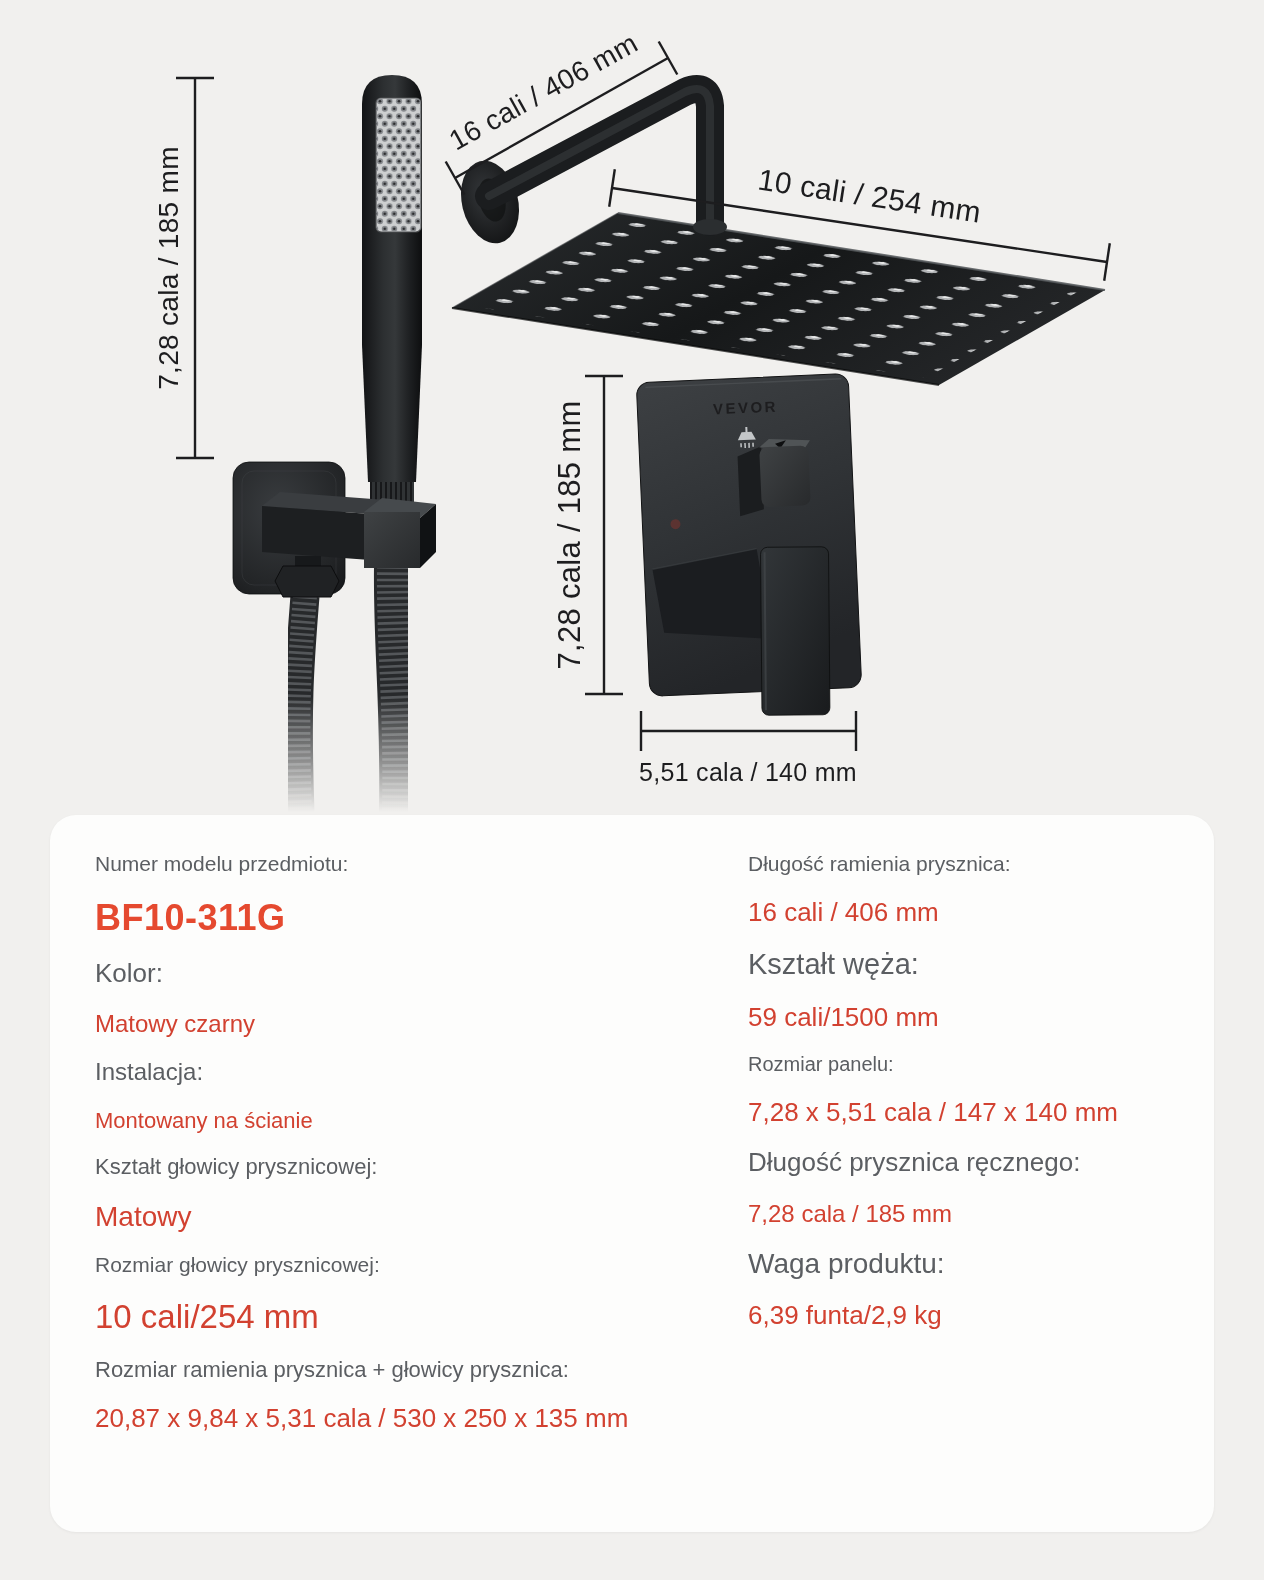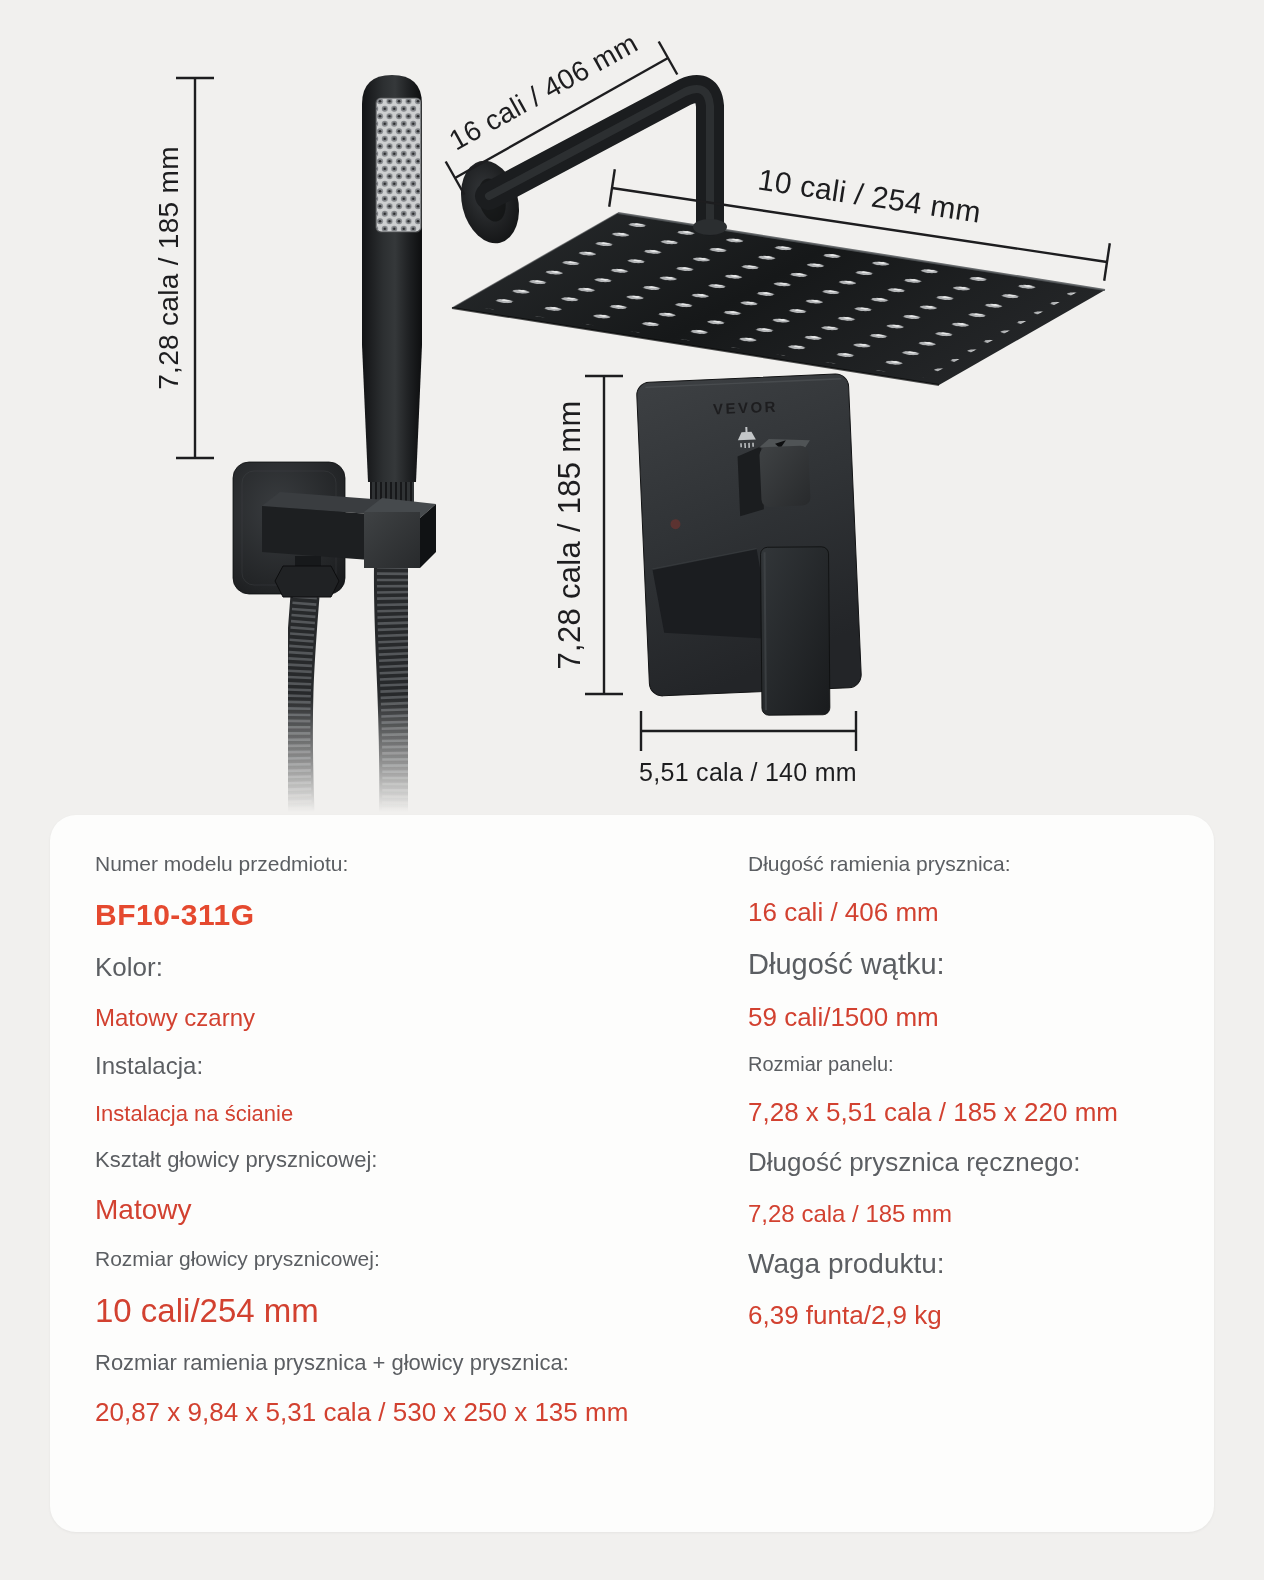--- a/index.html
+++ b/index.html
@@ -24,21 +24,21 @@
     padding:38px 30px 0 45px;
     justify-content:flex-end;
   }
   .spec-col-left  { width:628px; flex:none; padding-right:20px; }
   .spec-col-right { flex:1; padding-left:25px; }
   .spec-label { color:#5b5e62; margin-bottom:24px; line-height:1.05; }
   .spec-value { color:#d24130; margin-bottom:23px; line-height:1.05; white-space:nowrap; }
   .spec-value.model { color:#e5492f; font-weight:700; letter-spacing:.5px; }
   .fs15{font-size:15px}.fs20{font-size:20px}.fs21{font-size:21px}.fs22{font-size:22px}
   .fs24{font-size:24px}.fs25{font-size:33px}.fs26{font-size:26px}.fs28{font-size:28px}
-  .fs29{font-size:29px}.fs30{font-size:30px}.fs31{font-size:30px}
+  .fs29{font-size:29px}.fs30{font-size:30px}.fs31{font-size:36px}
 </style>
 </head>
 <body>
 
 <div class="diagram-wrap">
 <svg width="1264" height="815" viewBox="0 0 1264 815">
   <defs>
     <linearGradient id="gWand" x1="0" y1="0" x2="1" y2="0">
       <stop offset="0" stop-color="#121315"></stop>
           <stop offset="0.35" stop-color="#2c2f31"></stop>
@@ -219,47 +219,47 @@
       <div class="spec-value fs31 model">BF10-311G</div>
     </div>
     <div>
       <div class="spec-label fs26">Kolor:</div>
       <div class="spec-value fs24">Matowy czarny</div>
     </div>
     <div>
     </div>
     <div>
       <div class="spec-label fs24">Instalacja:</div>
-      <div class="spec-value fs22">Instalacja na ścianie</div>
+      <div class="spec-value fs22">Montowany na ścianie</div>
     </div>
     <div>
       <div class="spec-label fs22">Kształt głowicy prysznicowej:</div>
       <div class="spec-value fs28">Matowy</div>
     </div>
     <div>
       <div class="spec-label fs21">Rozmiar głowicy prysznicowej:</div>
       <div class="spec-value fs25">10 cali/254 mm</div>
     </div>
     <div>
       <div class="spec-label fs22">Rozmiar ramienia prysznica + głowicy prysznica:</div>
       <div class="spec-value fs26">20,87 x 9,84 x 5,31 cala / 530 x 250 x 135 mm</div>
     </div>
   </div>
   <div class="spec-col-right">
     <div>
       <div class="spec-label fs21">Długość ramienia prysznica:</div>
       <div class="spec-value fs26">16 cali / 406 mm</div>
     </div>
     <div>
-      <div class="spec-label fs29">Długość wątku:</div>
+      <div class="spec-label fs29">Kształt węża:</div>
       <div class="spec-value fs26">59 cali/1500 mm</div>
     </div>
     <div>
       <div class="spec-label fs20">Rozmiar panelu:</div>
-      <div class="spec-value fs26">7,28 x 5,51 cala / 185 x 220 mm</div>
+      <div class="spec-value fs26">7,28 x 5,51 cala / 147 x 140 mm</div>
     </div>
     <div>
       <div class="spec-label fs26">Długość prysznica ręcznego:</div>
       <div class="spec-value fs24">7,28 cala / 185 mm</div>
     </div>
     <div>
       <div class="spec-label fs28">Waga produktu:</div>
       <div class="spec-value fs26">6,39 funta/2,9 kg</div>
     </div>
   </div>

